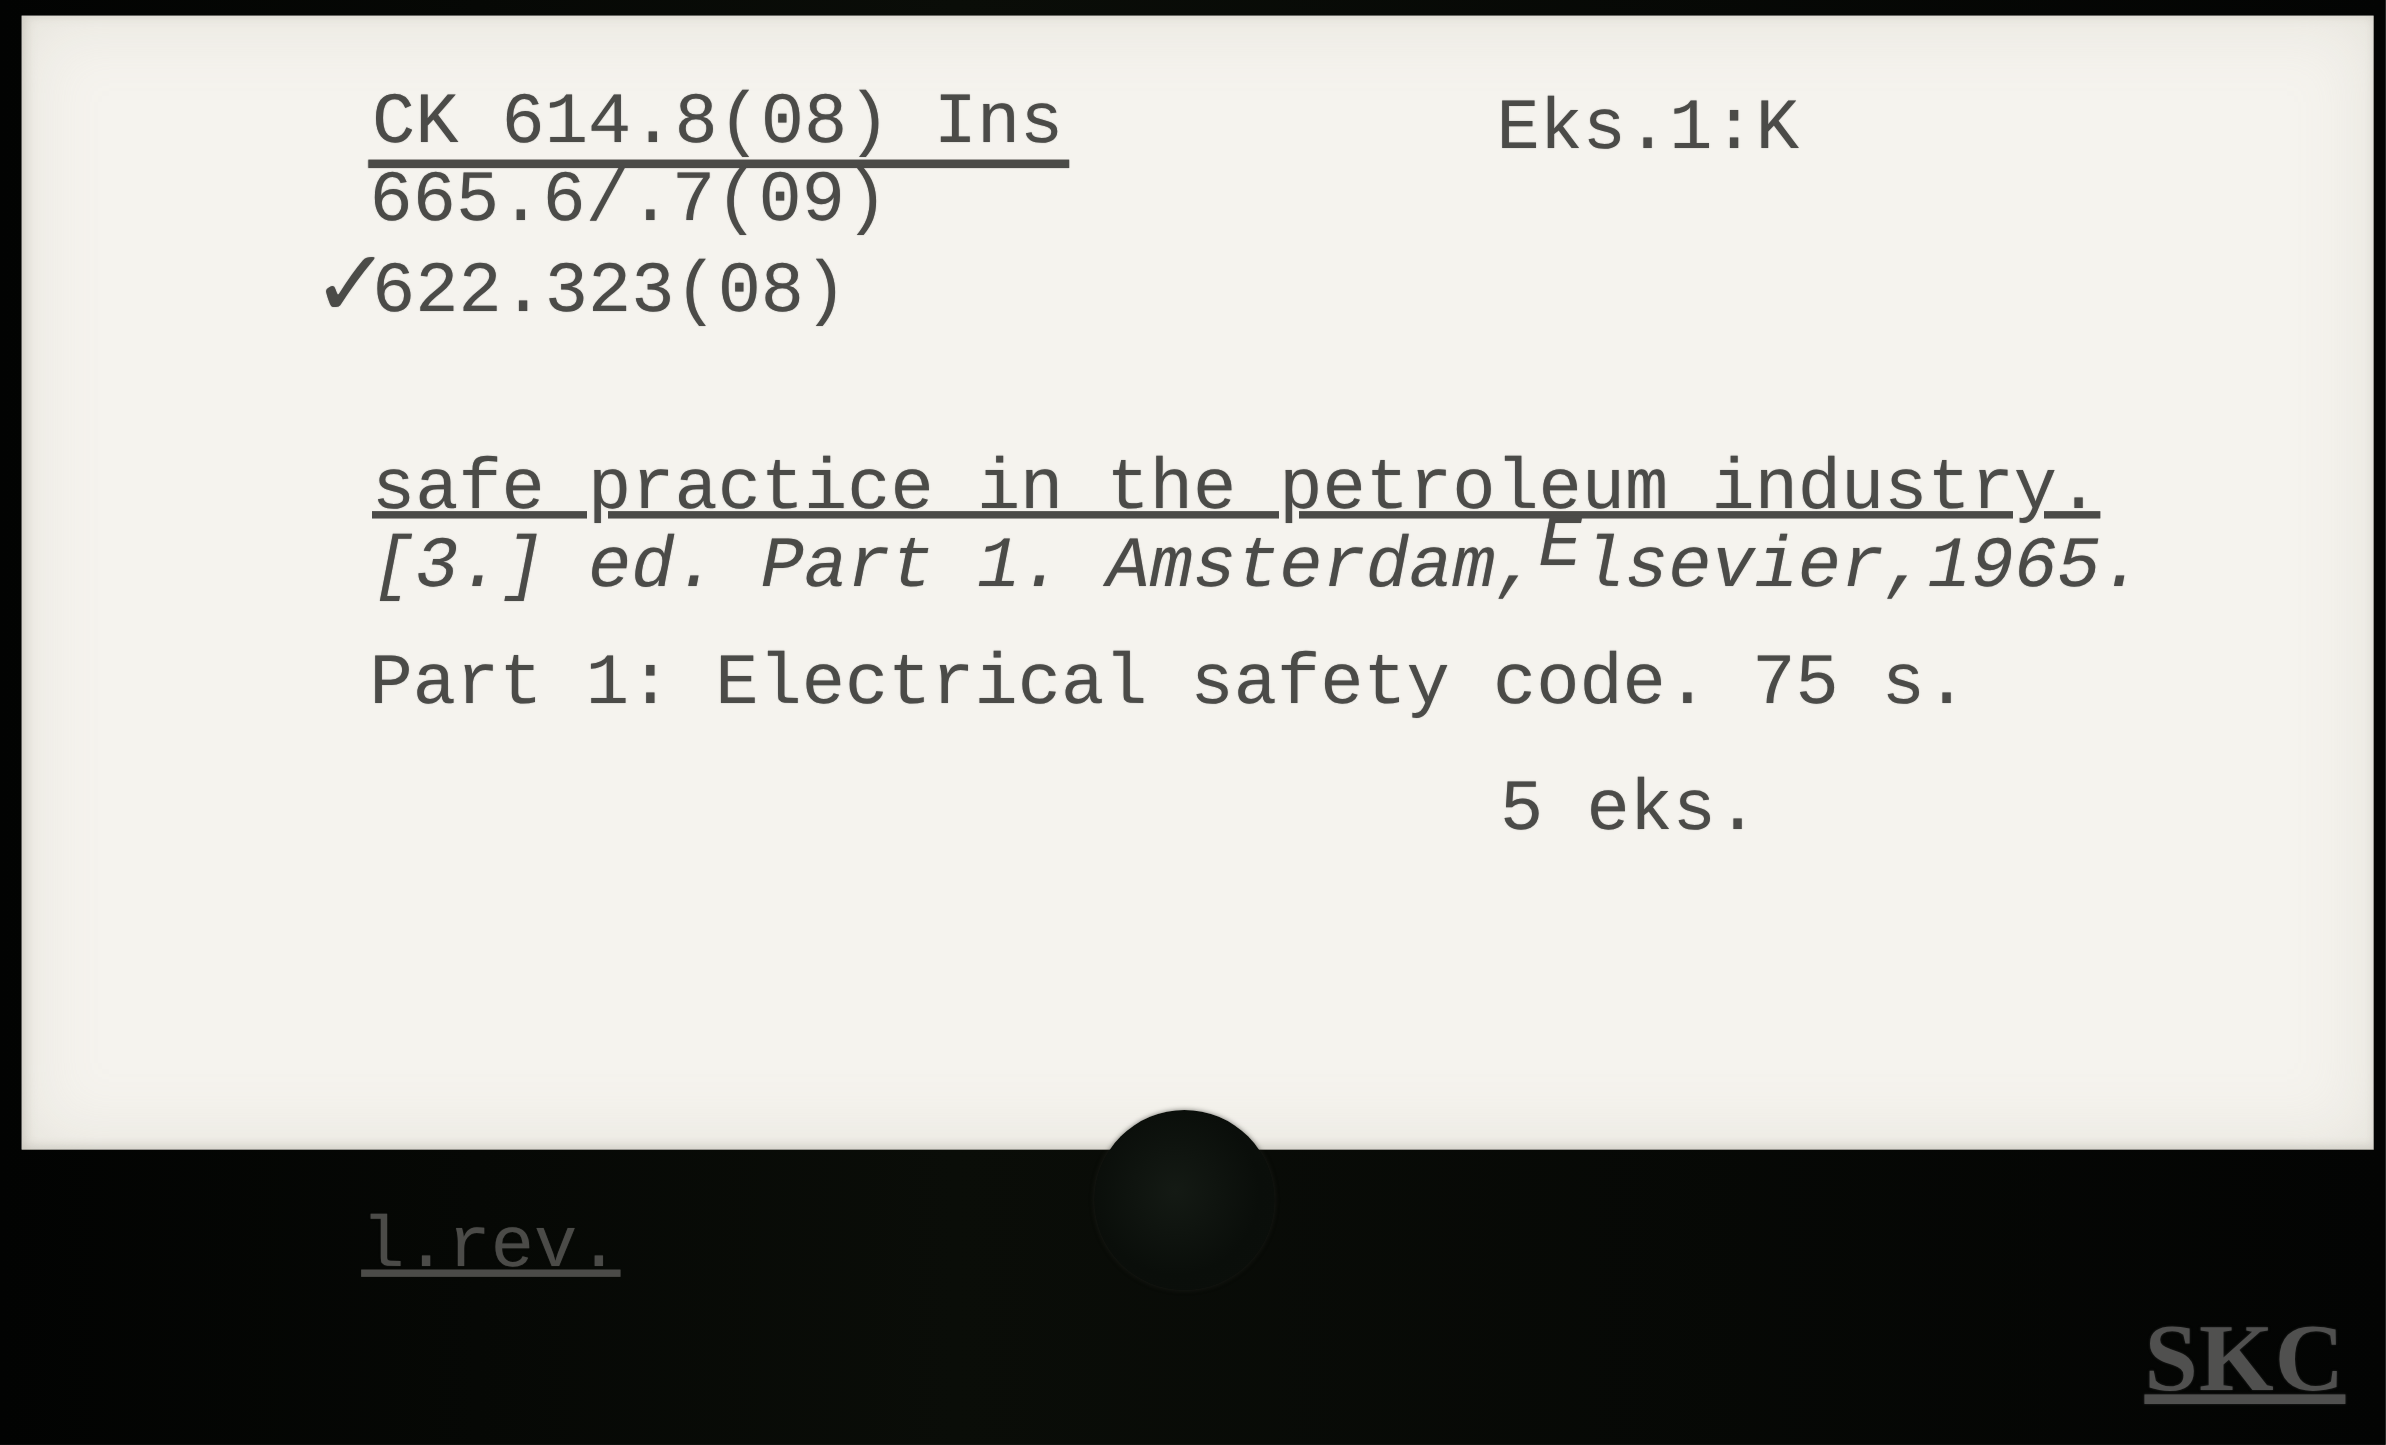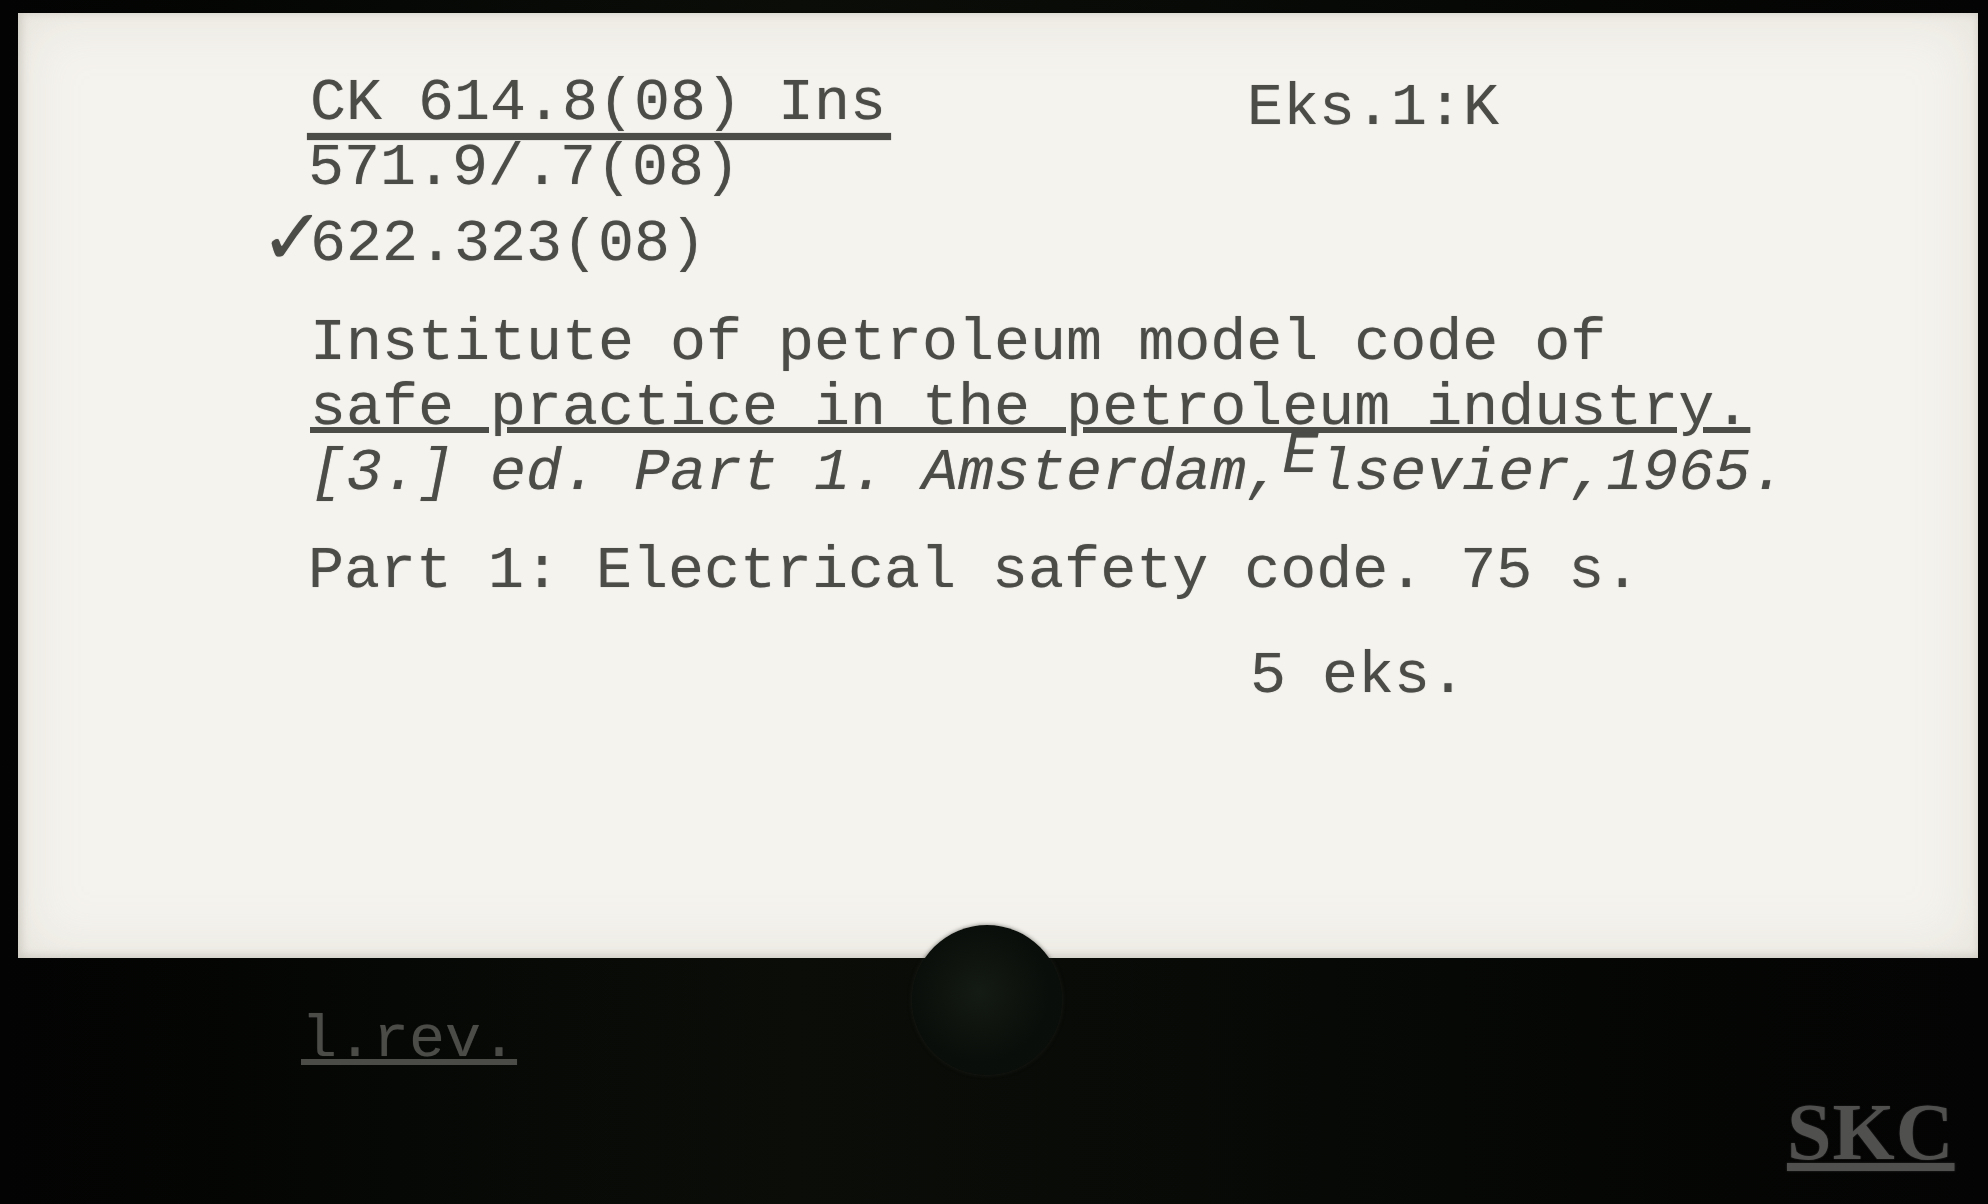--- a/index.html
+++ b/index.html
@@ -84,27 +84,26 @@
 </head>
 <body>
 
 <div class="scan">
   <div class="card">
 
     <div class="t" style="left:292px;top:60px;">CK 614.8(08) Ins</div>
 
     <div class="rule" style="left:289px;top:120px;width:584px;height:7px;"></div>
 
-    <div class="t" style="left:290px;top:125px;">571.9/.7(08)</div>
+    <div class="t" style="left:290px;top:125px;">665.6/.7(09)</div>
 
     <div class="t" style="left:244px;top:190px;"><span class="check">✓</span><span>622.323(08)</span></div>
 
     <div class="t" style="left:1229px;top:65px;">Eks.1:K</div>
 
-    <div class="t" style="left:292px;top:300px;">Institute of petroleum model code of</div>
 
     <div class="t" style="left:292px;top:365px;text-decoration:underline;">safe practice in the petroleum industry.</div>
 
     <div class="t" style="left:292px;top:430px;font-style:italic;"><span>[3.] ed. Part 1. Amsterdam,</span><span class="raised">E</span><span>lsevier,1965.</span></div>
 
     <div class="t" style="left:290px;top:528px;font-family:Liberation Mono, monospace;">Part 1: Electrical safety code. 75 s.</div>
 
     <div class="t" style="left:1232px;top:633px;">5 eks.</div>
 
     <div class="t" style="left:283px;top:997px;text-decoration:underline;">l.rev.</div>

